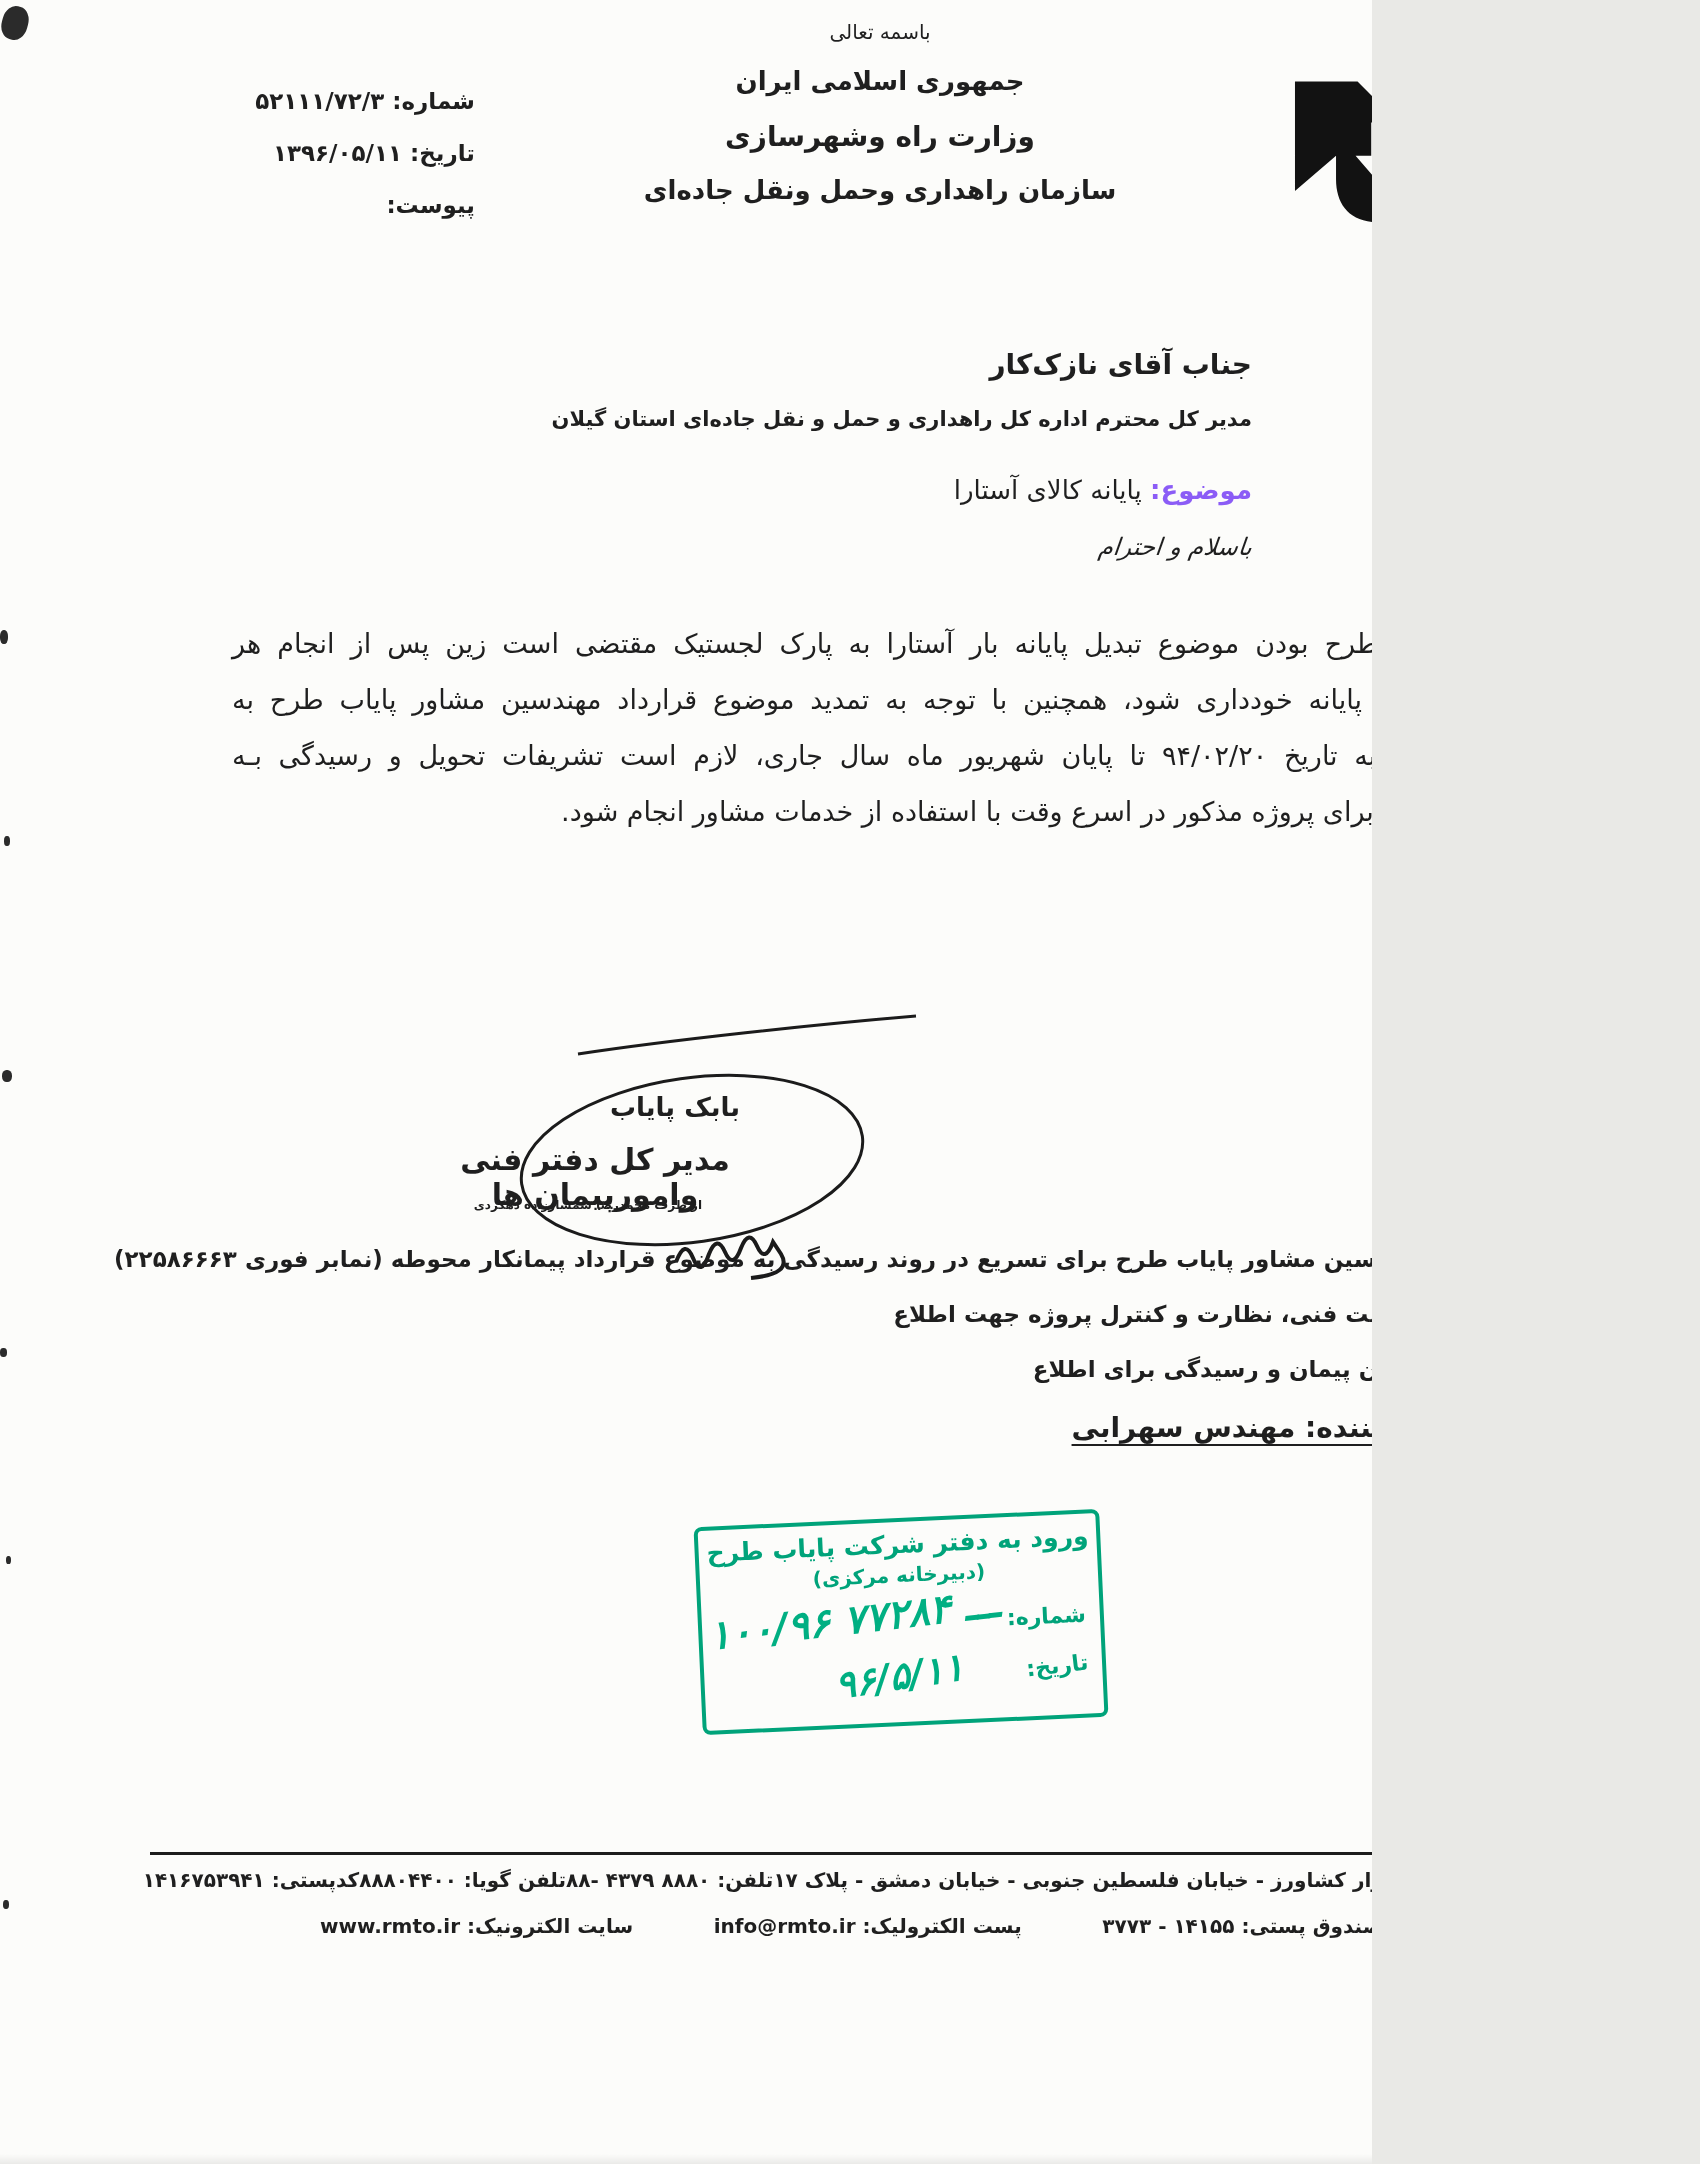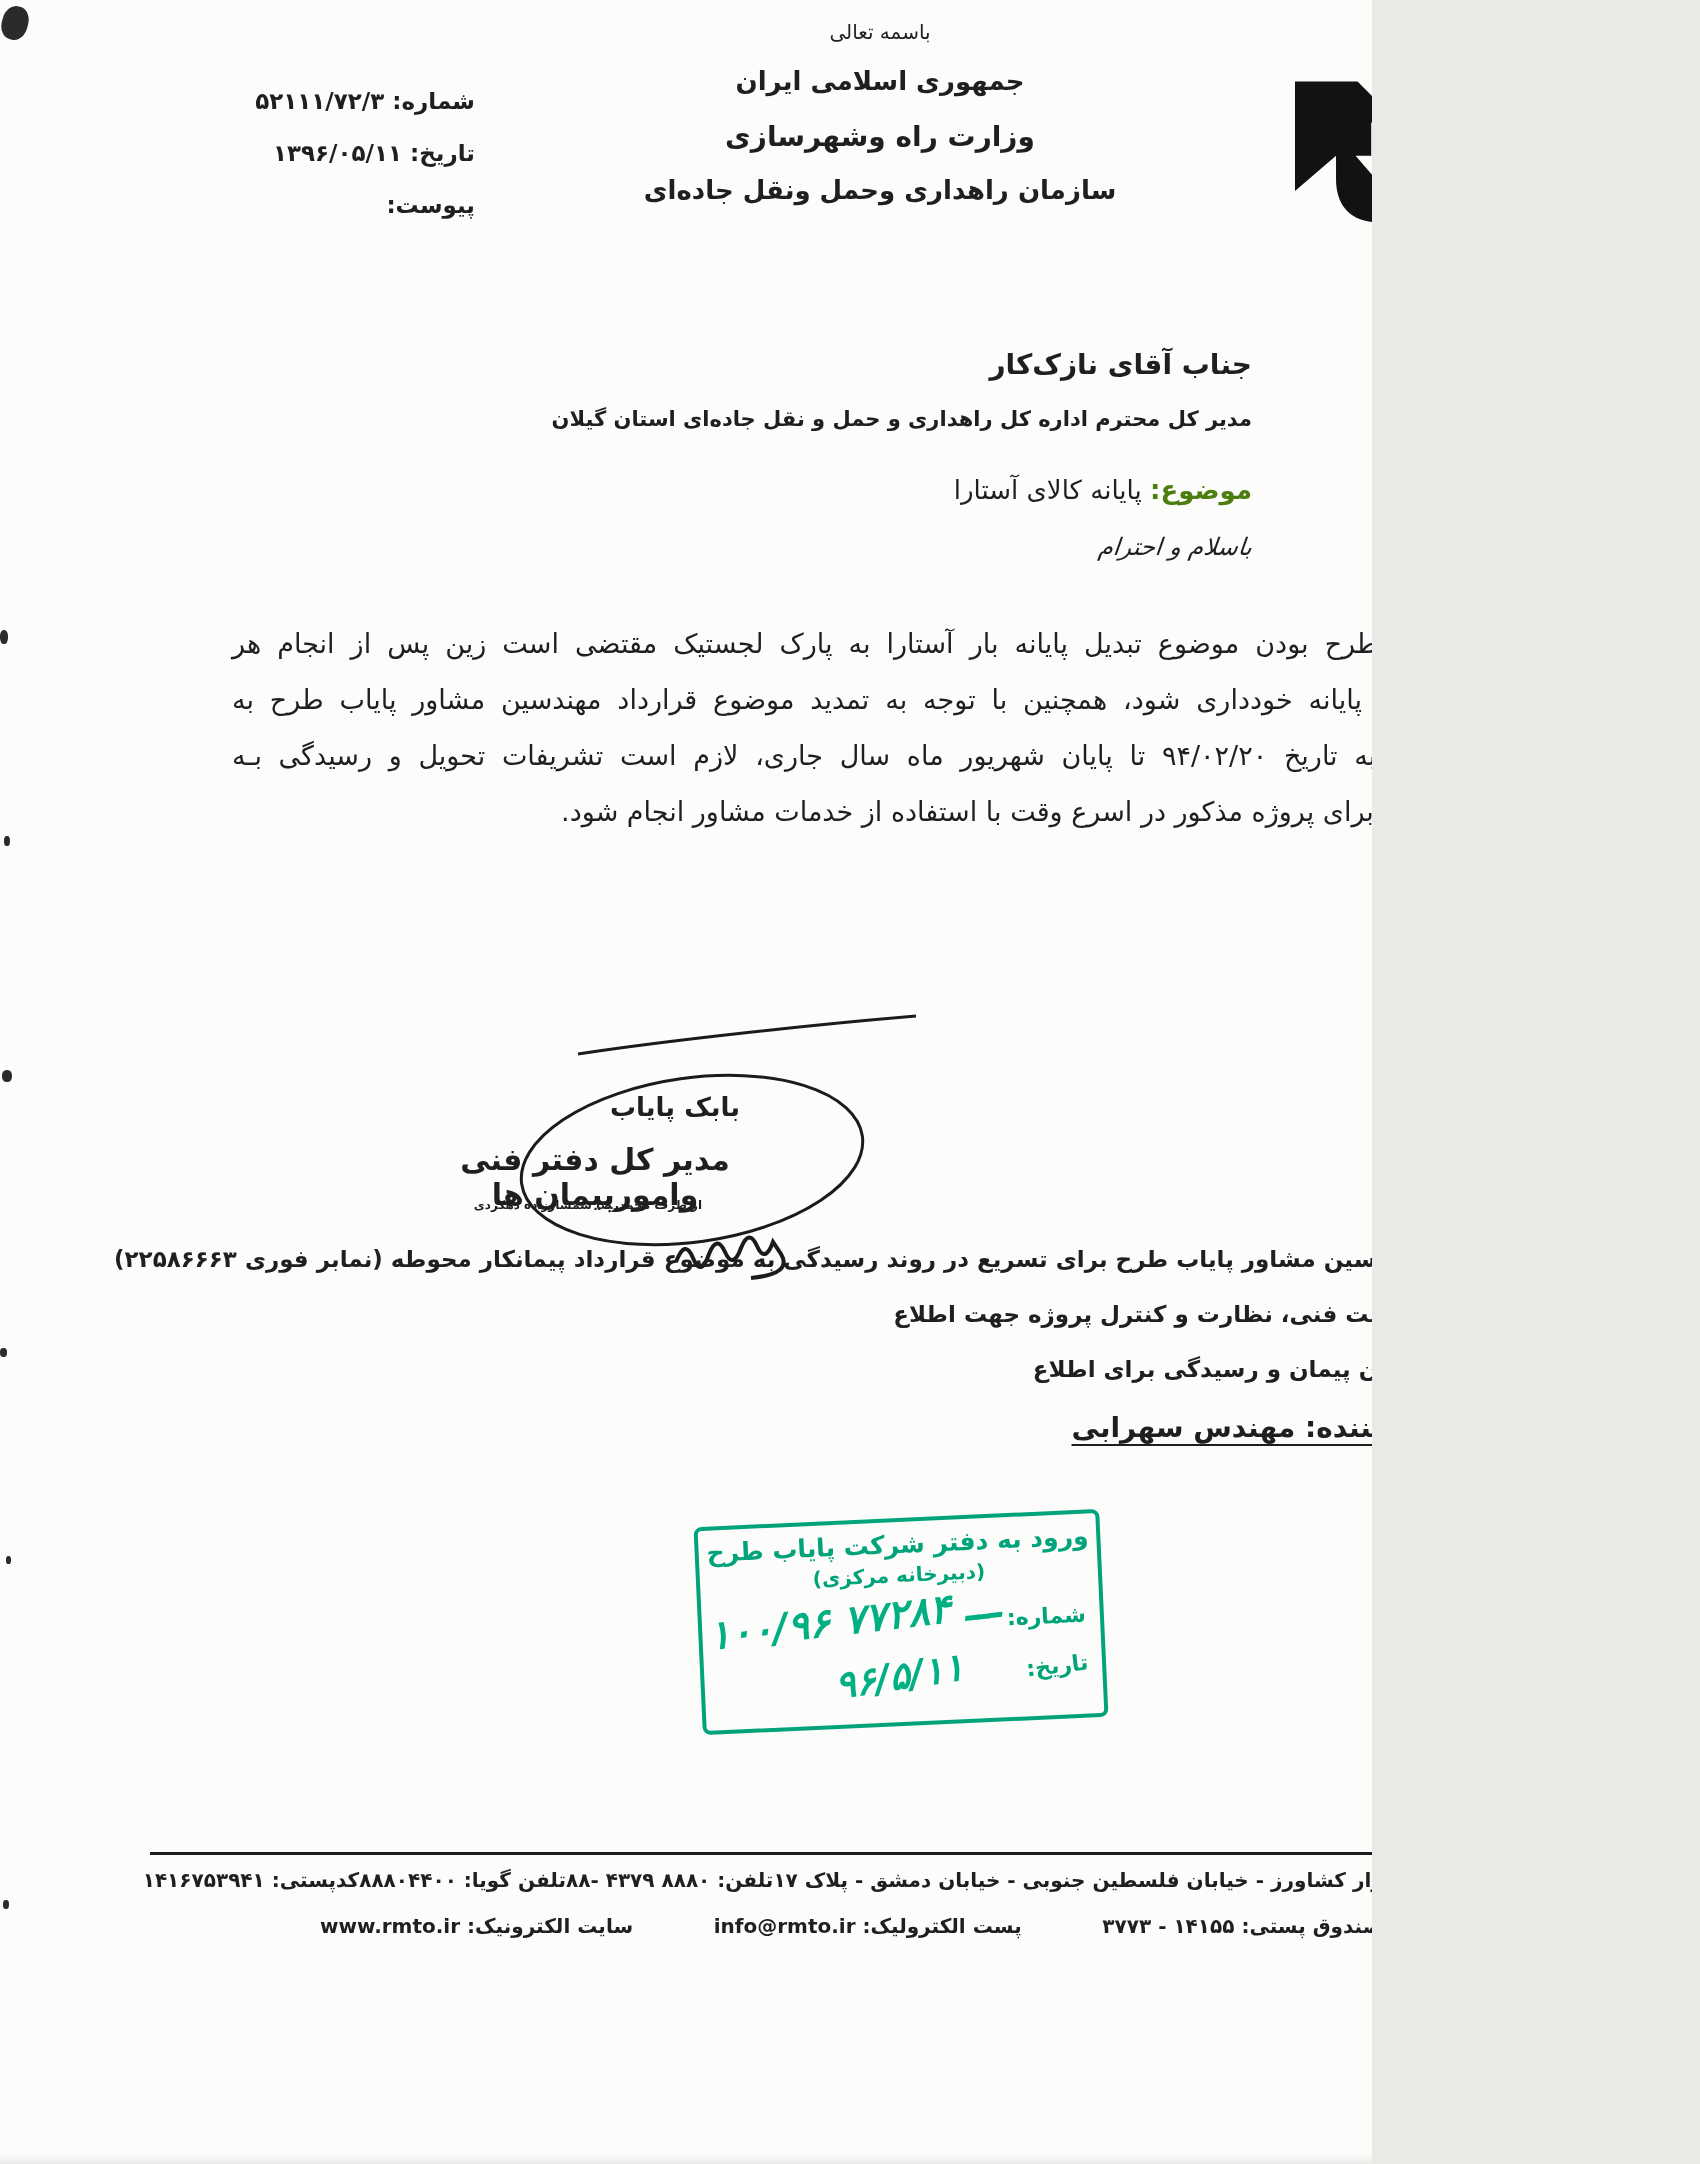--- a/index.html
+++ b/index.html
@@ -2,21 +2,21 @@
 <html lang="fa"><head>
 <meta charset="utf-8">
 <style>
   html,body{margin:0;padding:0;background:#e9e9e6;}
   #page{position:relative;width:1372px;height:2164px;background:#fcfcfa;overflow:hidden;
         font-family:"DejaVu Sans",sans-serif;color:#1f1f1f;}
   .abs{position:absolute;}
   .rtl{direction:rtl;unicode-bidi:isolate;}
   .center{text-align:center;}
   .right{text-align:right;}
-  .b{font-weight:bold;color:#4d7c0f;margin-top:15px;}
+  .b{font-weight:bold;color:#8b5cf6;margin-top:15px;}
 
   
   #letterhead{left:530px;top:20px;width:700px;}
   .lh-bismillah{font-size:20px;margin-bottom:22px;}
   .lh-country{font-size:26px;font-weight:600;margin-bottom:24px;}
   .lh-ministry{font-size:28px;font-weight:bold;margin-bottom:22px;}
   .lh-org{font-size:26px;font-weight:bold;}
 
   
   #meta{left:200px;top:88px;width:275px;font-size:23px;font-weight:600;}

